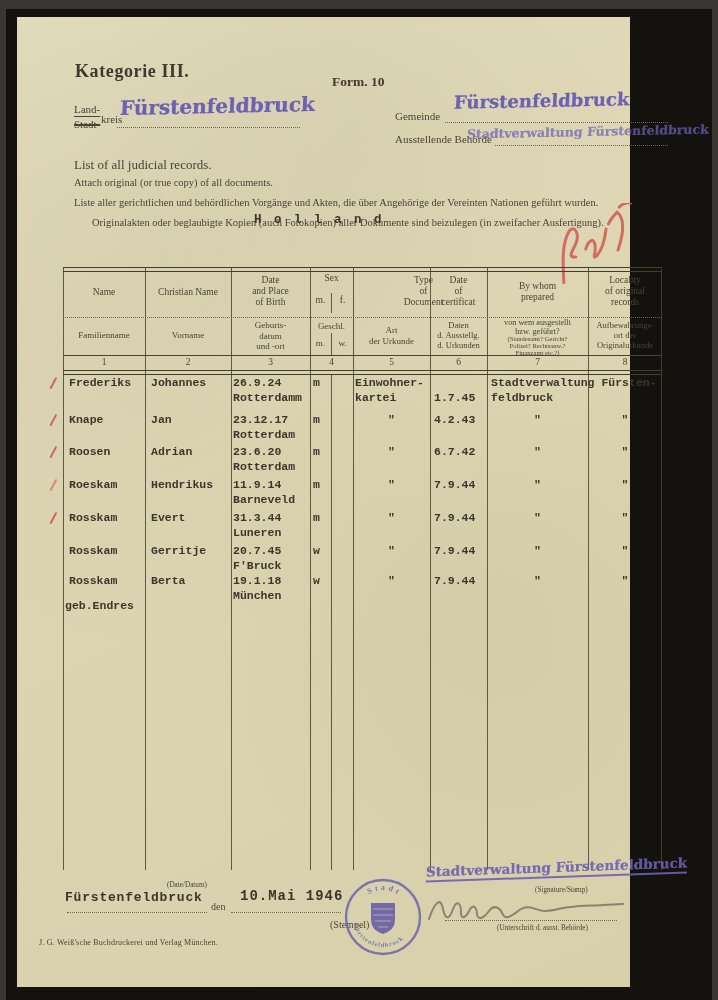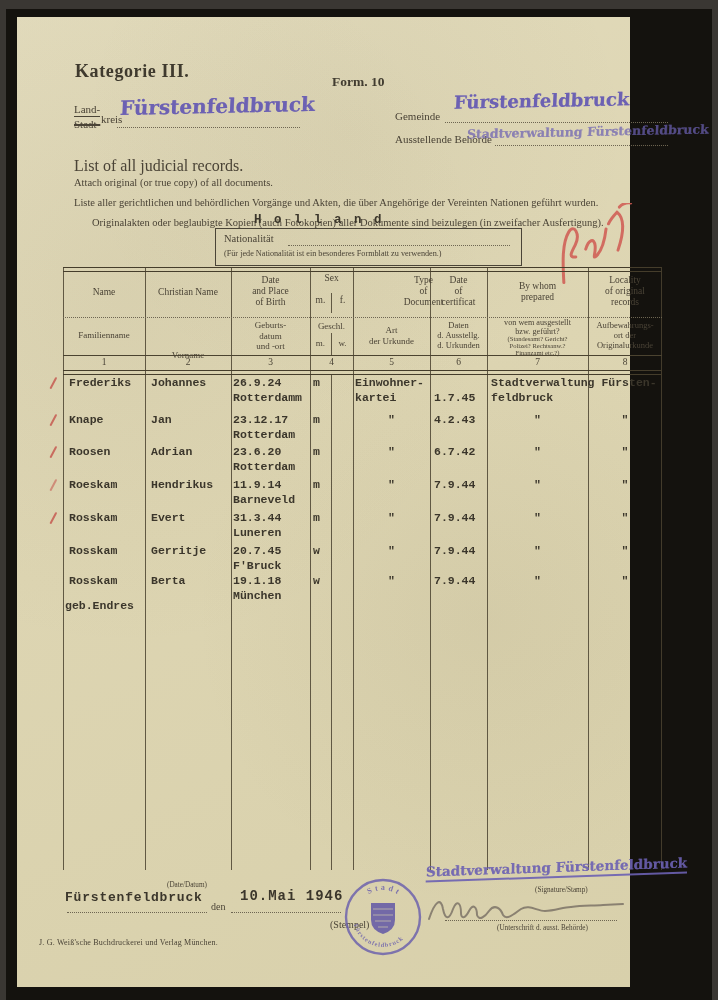--- a/index.html
+++ b/index.html
@@ -65,31 +65,26 @@
   <div class="t frak" style="left:103px;top:77px;font-size:20px;">Fürstenfeldbruck</div>
 
   <div class="t" style="left:378px;top:93px;font-size:11px;">Gemeinde</div>
   <div class="dot" style="left:428px;top:105px;width:223px;"></div>
   <div class="t frak" style="left:437px;top:73px;font-size:18px;">Fürstenfeldbruck</div>
 
   <div class="t" style="left:378px;top:116px;font-size:11px;">Ausstellende Behörde</div>
   <div class="dot" style="left:478px;top:128px;width:173px;"></div>
   <div class="t frak" style="left:450px;top:107px;font-size:12.5px;opacity:.72;">Stadtverwaltung Fürstenfeldbruck</div>
 
-  <div class="t" style="left:57px;top:140px;font-size:16px;">List of all judicial records.</div>
+  <div class="t" style="left:57px;top:140px;font-size:13px;">List of all judicial records.</div>
   <div class="t" style="left:57px;top:160px;font-size:10.5px;">Attach  original (or true copy) of all documents.</div>
   <div class="t" style="left:57px;top:180px;font-size:10.5px;">Liste aller gerichtlichen und behördlichen Vorgänge und Akten, die über Angehörige der Vereinten Nationen geführt wurden.</div>
   <div class="t" style="left:75px;top:200px;font-size:10.5px;">Originalakten oder beglaubigte Kopien (auch Fotokopien) aller Dokumente sind beizulegen (in zweifacher Ausfertigung).</div>
 
   <div class="t mono" style="left:237px;top:196px;font-size:12.5px;letter-spacing:2.5px;">H o l l a n d</div>
-  <div class="boxed" style="left:198px;top:211px;width:305px;height:36px;">
-    <div class="t" style="left:8px;top:4px;font-size:10.5px;">Nationalität</div>
-    <div class="dot" style="left:72px;top:16px;width:222px;"></div>
-    <div class="t" style="left:8px;top:20px;font-size:8.2px;">(Für jede Nationalität ist ein besonderes Formblatt zu verwenden.)</div>
-  </div>
 
   <svg style="position:absolute;left:518px;top:186px;" width="125" height="85" viewBox="0 0 125 85">
     <g stroke="#d05a52" stroke-width="3" fill="none" stroke-linecap="round" opacity="0.85" transform="rotate(-20 62 42)">
       <path d="M18,66 C24,46 30,28 40,20 C48,14 50,26 42,34 C36,40 30,44 38,46"></path>
       <path d="M50,42 C56,34 62,34 60,42 C58,50 52,54 58,52 C66,48 72,38 76,30"></path>
       <path d="M80,26 C84,22 88,20 92,18 C98,28 88,44 80,54"></path>
       <path d="M96,14 C100,12 104,12 108,14"></path>
     </g>
   </svg>
 
@@ -127,21 +122,21 @@
     <div class="hc" style="left:367px;top:8px;width:57px;">Date
 of
 certificat</div>
     <div class="hc" style="left:424px;top:14px;width:101px;">By whom
 prepared</div>
     <div class="hc" style="left:525px;top:8px;width:74px;">Locality
 of original
 records</div>
 
     <div class="hc" style="left:0;top:63px;width:82px;font-size:9px;">Familienname</div>
-    <div class="hc" style="left:82px;top:63px;width:86px;font-size:9px;margin-top:20px;">Vorname</div>
+    <div class="hc" style="left:82px;top:63px;width:86px;font-size:9px;">Vorname</div>
     <div class="hc" style="left:168px;top:53px;width:79px;font-size:9px;line-height:10.5px;">Geburts-
 datum
 und -ort</div>
     <div class="hc" style="left:247px;top:54px;width:43px;font-size:9px;">Geschl.</div>
     <div class="hc" style="left:247px;top:71px;width:21px;font-size:9px;">m.</div>
     <div class="hc" style="left:269px;top:71px;width:21px;font-size:9px;">w.</div>
     <div class="hc" style="left:290px;top:58px;width:77px;font-size:9px;">Art
 der Urkunde</div>
     <div class="hc" style="left:367px;top:53px;width:57px;font-size:8.5px;line-height:10px;">Daten
 d. Ausstellg.

